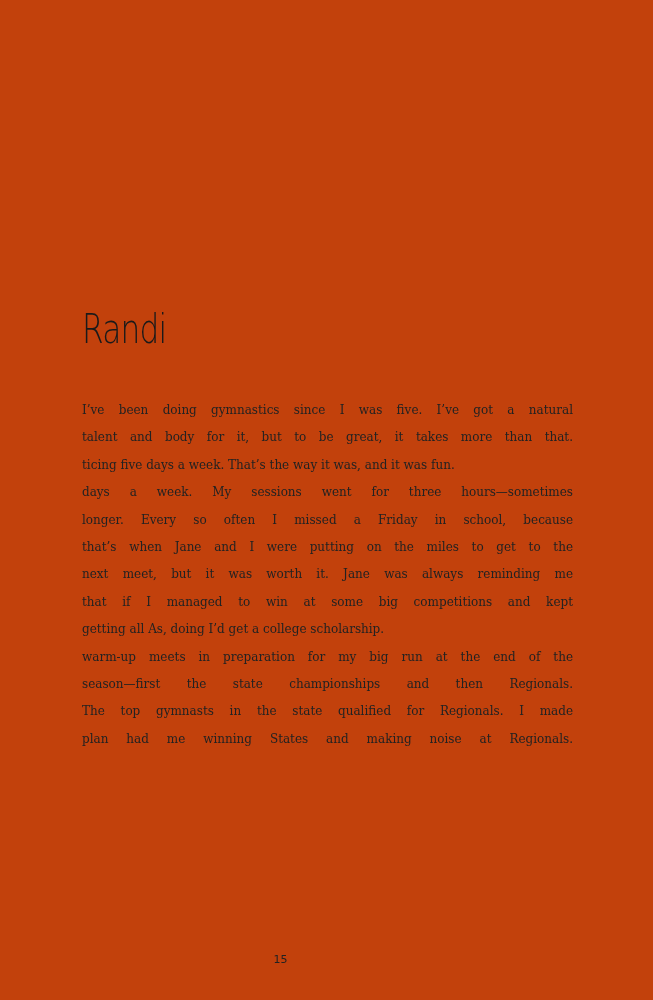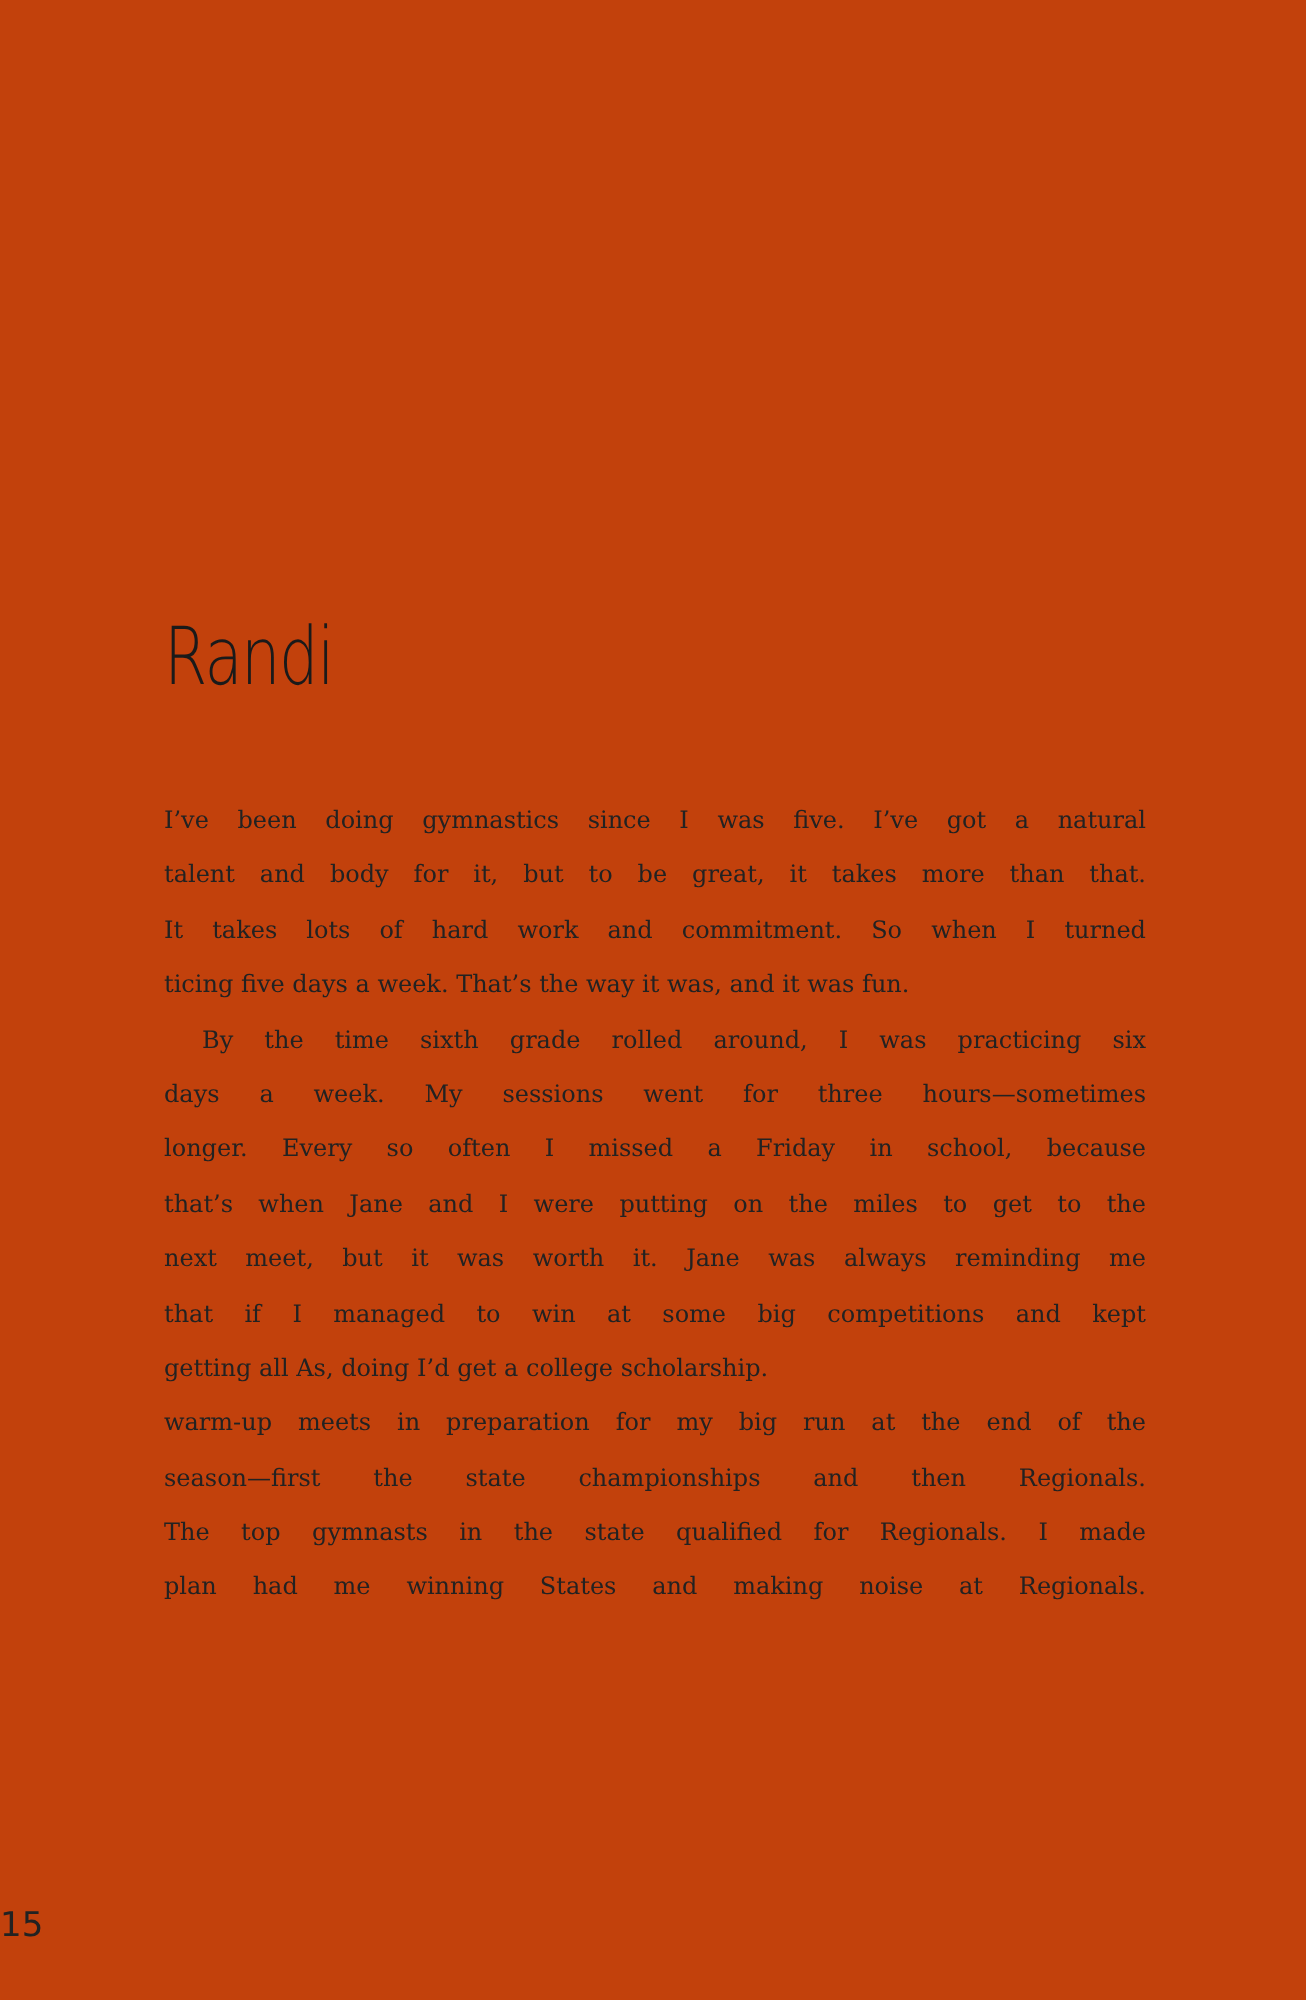--- a/index.html
+++ b/index.html
@@ -16,39 +16,37 @@
     font-family: "DejaVu Serif", serif; font-size: 17px; color: #222;
   }
   .line {
     height: 27.4px; line-height: 27.4px; white-space: nowrap;
     text-align: justify; text-align-last: justify;
     font-size: 12px;
   }
   .line.last { text-align-last: left; }
   .line.indent { text-indent: 19px; }
   .page-number {
-    position: absolute; left: 0; width: 561px; top: 953px; text-align: left;
-    font-family: "DejaVu Sans", sans-serif; font-size: 17px; color: #222;
+    position: absolute; left: 0; width: 561px; top: 953px; text-align: center;
+    font-family: "DejaVu Sans", sans-serif; font-size: 11px; color: #222;
   }
 </style>
 </head>
 <body>
 
 <div class="page">
   <div class="chapter-title">Randi</div>
 
   <div class="body-text">
     <div>
       <div class="line">I’ve been doing gymnastics since I was five. I’ve got a natural</div>
       <div class="line">talent and body for it, but to be great, it takes more than that.</div>
-      <div class="line">It takes lots of hard work and commitment. So when I turned</div>
       <div class="line last">ticing five days a week. That’s the way it was, and it was fun.</div>
     </div>
     <div>
-      <div class="line indent">By the time sixth grade rolled around, I was practicing six</div>
       <div class="line">days a week. My sessions went for three hours—sometimes</div>
       <div class="line">longer. Every so often I missed a Friday in school, because</div>
       <div class="line">that’s when Jane and I were putting on the miles to get to the</div>
       <div class="line">next meet, but it was worth it. Jane was always reminding me</div>
       <div class="line">that if I managed to win at some big competitions and kept</div>
       <div class="line last">getting all As, doing I’d get a college scholarship.</div>
     </div>
     <div>
       <div class="line">warm-up meets in preparation for my big run at the end of the</div>
       <div class="line">season—first the state championships and then Regionals.</div>

